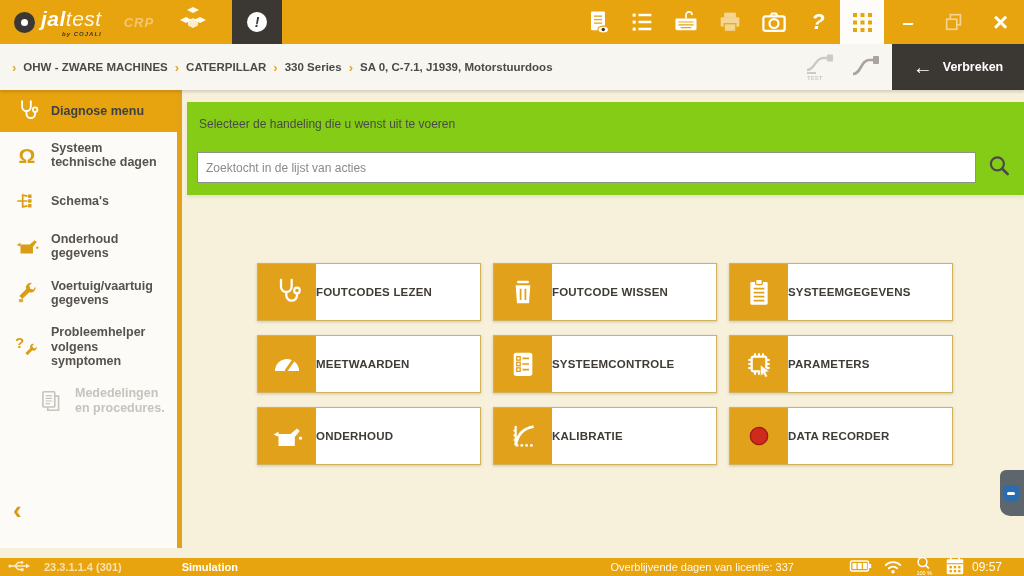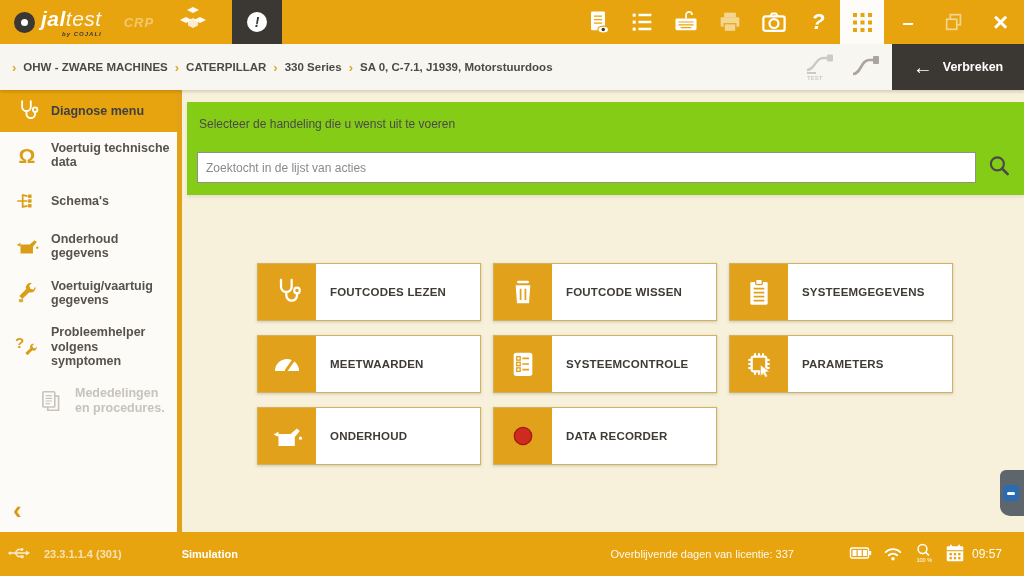--- a/index.html
+++ b/index.html
@@ -64,30 +64,30 @@
   .search-input { flex:1; height:31px; border:1px solid #8F8F8F; background:#fff;
     font-family:"Liberation Sans",sans-serif; font-size:12px; color:#333; padding:0 8px; outline:none; }
   .search-input::placeholder { color:#8A8A8A; }
   .search-mag { margin-left:10px; }
   
   .actions { position:absolute; left:70px; top:173px; display:grid;
     grid-template-columns:repeat(3, 224px); grid-auto-rows:58px; gap:14px 12px; }
   .tile { display:flex; background:#fff; border:1px solid #D3B25C;
     box-shadow:0 1px 3px rgba(0,0,0,.18); cursor:pointer; }
   .tile-ic { flex:0 0 58px; background:#E2A11B; display:flex; align-items:center; justify-content:center; }
-  .tile-lbl { flex:1; display:flex; align-items:center; padding-left:14px;
+  .tile-lbl { flex:1; display:flex; align-items:center; 
     font-size:11.5px; font-weight:bold; color:#3F3B36; letter-spacing:.2px; }
   
   .side-tab { position:absolute; right:0; top:380px; width:24px; height:46px;
     background:#5E666D; border-radius:6px 0 0 10px; display:flex; align-items:center; justify-content:flex-start; padding-left:3px; }
   .side-tab .tv { width:16px; height:16px; border-radius:4px; background:#2B6CB0;
     display:flex; align-items:center; justify-content:center; }
   .side-tab .tv::after { content:""; width:8px; height:3px; border-radius:2px; background:#fff; }
   
-  .statusbar { position:absolute; bottom:0; left:0; width:1024px; height:44px;
+  .statusbar { position:absolute; bottom:0; left:0; width:1024px; height:18px;
     background:#E8A40E; display:flex; align-items:center; color:#fff; font-size:11px; z-index:30; }
   .sb-usb { margin-left:8px; opacity:.8; }
   .sb-version { margin-left:12px; font-weight:bold; color:rgba(255,255,255,.68); }
   .sb-mode { margin-left:60px; font-weight:bold; }
   .sb-license { margin-left:auto; color:rgba(255,255,255,.92); }
   .sb-icons { display:flex; align-items:center; gap:9px; margin-left:55px; }
   .sb-time { margin-left:6px; margin-right:22px; font-size:12px; color:rgba(255,255,255,.95); }
 </style>
 </head>
 <body>
@@ -219,21 +219,21 @@
       <svg width="26" height="26" viewBox="0 0 24 24">
         <path d="M7.5 3v5a4 4 0 0 0 8 0V3" fill="none" stroke="#fff" stroke-width="1.7" stroke-linecap="round"></path>
         <path d="M11.5 12v2.5a4 4 0 0 0 8 0v-1.2" fill="none" stroke="#fff" stroke-width="1.7" stroke-linecap="round"></path>
         <circle cx="19.5" cy="10.8" r="2.1" fill="none" stroke="#fff" stroke-width="1.6"></circle>
       </svg>
     </span>
     <span>Diagnose menu</span>
   </div>
   <div class="side-item">
     <span class="ic omega">Ω</span>
-    <span>Voertuig technische data</span>
+    <span>Systeem technische dagen</span>
   </div>
   <div class="side-item">
     <span class="ic">
       <svg width="26" height="26" viewBox="0 0 24 24">
         <path d="M3 12h5M8 12V6.5l4.5 1M8 12v5.5l4.5-1M8 12h4.5" stroke="#DA9E16" stroke-width="1.6" fill="none"></path>
         <rect x="13" y="6" width="3.2" height="3.2" fill="#DA9E16"></rect>
         <rect x="13" y="10.4" width="3.2" height="3.2" fill="#DA9E16"></rect>
         <rect x="13" y="14.8" width="3.2" height="3.2" fill="#DA9E16"></rect>
       </svg>
     </span>
@@ -361,20 +361,31 @@
 
     <div class="tile">
       <span class="tile-ic">
         <svg width="34" height="34" viewBox="0 0 24 24">
           <path d="M6 10.5h8.5l4.5-3.8 2 1.7-3.5 4.3v6.3H6z" fill="#fff"></path>
           <path d="M6 12.5l-3.5-1.5 3.5-2z" fill="#fff"></path>
           <circle cx="21.5" cy="13.5" r="1.1" fill="#fff"></circle>
         </svg>
       </span>
       <span class="tile-lbl">ONDERHOUD</span>
+    </div>
+    <div class="tile">
+      <span class="tile-ic">
+        <svg width="32" height="32" viewBox="0 0 24 24">
+          <path d="M6.5 4.5V19" stroke="#fff" stroke-width="1.6"></path>
+          <path d="M6.5 19h14" stroke="#fff" stroke-width="1.6" stroke-dasharray="2 1.6"></path>
+          <path d="M6.5 8h-1.6M6.5 11.5h-1.6M6.5 15h-1.6" stroke="#fff" stroke-width="1.2"></path>
+          <path d="M6.5 19C8 11 11.5 6.5 20 5" stroke="#fff" stroke-width="2" fill="none"></path>
+        </svg>
+      </span>
+      <span class="tile-lbl">KALIBRATIE</span>
     </div>
     <div class="tile">
       <span class="tile-ic">
         <svg width="32" height="32" viewBox="0 0 24 24">
           <circle cx="12" cy="12" r="6.5" fill="#CE2A1E" stroke="#9E1B12" stroke-width="1"></circle>
         </svg>
       </span>
       <span class="tile-lbl">DATA RECORDER</span>
     </div>
   </div>

